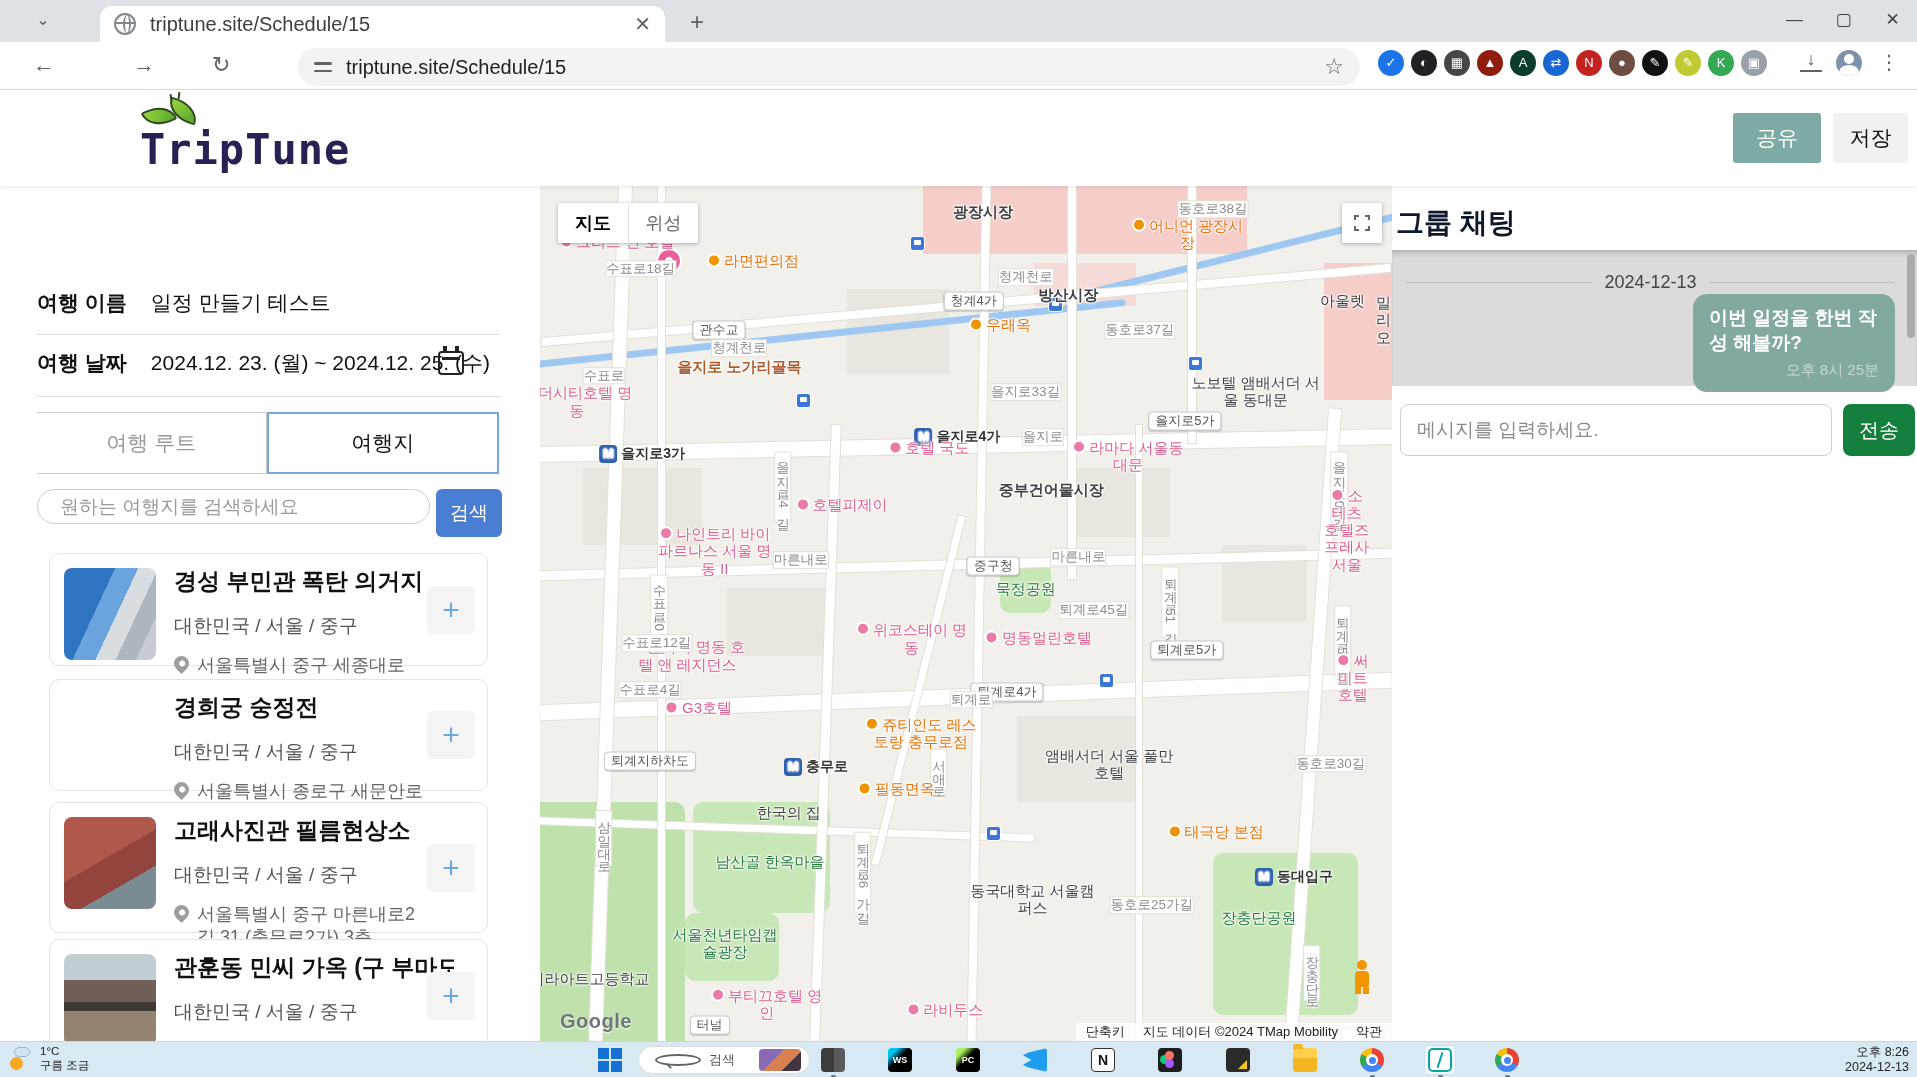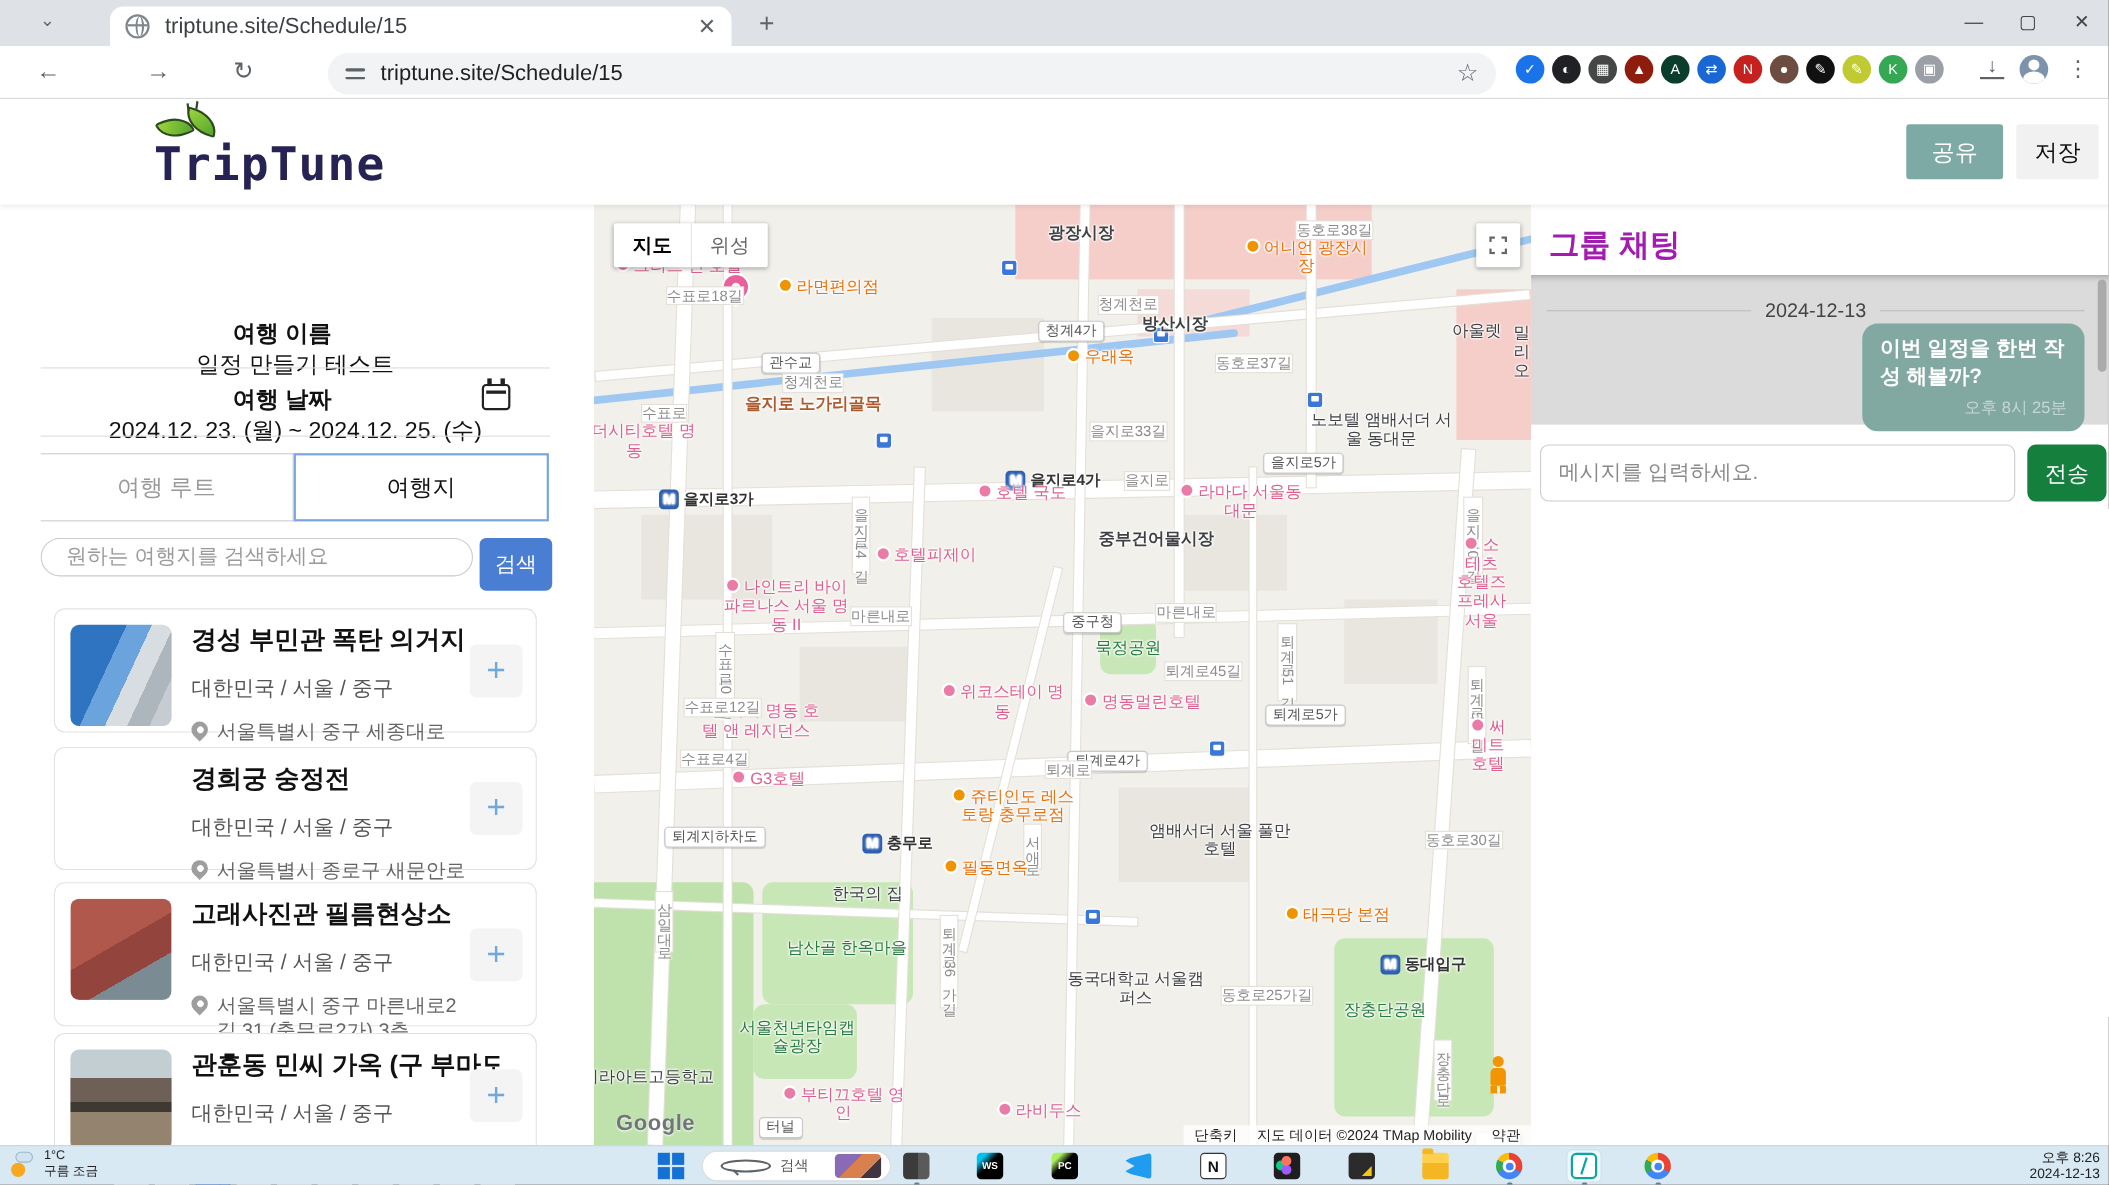--- a/index.html
+++ b/index.html
@@ -45,21 +45,21 @@
   .leaf.l2{left:24px;top:4px;transform:rotate(14deg);}
   .spark{position:absolute;left:26px;top:-2px;width:2px;height:7px;background:#2c4a1e;transform:rotate(-8deg);}
   .spark.s2{left:34px;top:-4px;transform:rotate(8deg);}
   .logo-text{font-family:"DejaVu Sans Mono","Liberation Mono",monospace;font-size:42px;font-weight:bold;color:#262254;letter-spacing:1px;line-height:40px;}
   .hbtn{position:absolute;top:23px;height:50px;border:none;font-size:21px;border-radius:3px;}
   .share{left:1733px;width:88px;background:#7daaa4;color:#fff;}
   .save{left:1833px;width:75px;background:#f1f1f1;color:#111;}
 
   
   .sidebar{position:absolute;left:0;top:96px;width:540px;height:855px;background:#fff;}
-  .trow{position:absolute;left:37px;width:463px;display:flex;align-items:center;font-size:21px;color:#111;flex-direction:column;}
+  .trow{position:absolute;left:37px;width:463px;display:flex;align-items:center;font-size:21px;color:#111;}
   .trow .lbl{font-weight:bold;margin-right:24px;white-space:nowrap;}
   .divider{position:absolute;left:37px;width:463px;height:1px;background:#ddd;}
   .calicon{position:absolute;right:36px;width:26px;height:24px;border:2.5px solid #222;border-radius:4px;}
   .calicon:before{content:"";position:absolute;left:3px;top:-7px;width:4px;height:7px;background:#222;box-shadow:12px 0 #222;}
   .calicon:after{content:"";position:absolute;left:2px;top:4px;right:2px;height:2.5px;background:#222;}
   .tabs{position:absolute;left:37px;top:226px;width:462px;height:62px;display:flex;}
   .ptab{flex:1;display:flex;align-items:center;justify-content:center;font-size:21px;}
   .ptab.active{border:2px solid #79a4e2;color:#111;background:#fff;}
   .ptab.inactive{border:1px solid #ccc;border-left:none;color:#999;}
   .searchrow{position:absolute;left:37px;top:303px;width:465px;height:48px;}
@@ -124,21 +124,21 @@
   .pegman .body{position:absolute;left:7px;top:11px;width:14px;height:16px;border-radius:4px 4px 2px 2px;background:#f29500;}
   .pegman .legs{position:absolute;left:7px;top:27px;width:14px;height:7px;background:linear-gradient(90deg,#f29500 0 40%,transparent 40% 60%,#f29500 60%);}
   .zoomctl{position:absolute;right:10px;top:844px;width:40px;height:81px;background:#fff;border-radius:2px;box-shadow:0 1px 4px rgba(0,0,0,.3);z-index:6;}
   .zoomctl div{height:40px;text-align:center;line-height:40px;font-size:26px;color:#666;}
   .zoomctl .zin{border-bottom:1px solid #e6e6e6;}
   .gwm{position:absolute;left:20px;bottom:8px;font-size:20px;font-weight:bold;color:#70757a;text-shadow:0 1px 2px #fff;z-index:6;letter-spacing:.5px;}
   .attrib{position:absolute;right:0;bottom:0;height:18px;background:rgba(255,255,255,.8);display:flex;gap:18px;align-items:center;padding:0 10px;font-size:13px;color:#222;z-index:6;}
 
   
   .chat{position:absolute;left:1392px;top:96px;width:525px;height:855px;background:#fff;}
-  .chat-title{position:absolute;left:16px;top:18px;font-size:28px;font-weight:bold;color:#a21caf;}
+  .chat-title{position:absolute;left:4px;top:18px;font-size:28px;font-weight:bold;color:#0f172a;}
   .chat-log{position:absolute;left:0;top:64px;width:525px;height:136px;background:#dbdbdb;box-shadow:inset 0 6px 6px -4px rgba(0,0,0,.25);}
   .daterow{position:absolute;left:14px;right:22px;top:22px;display:flex;align-items:center;color:#444;font-size:18px;}
   .daterow:before,.daterow:after{content:"";flex:1;height:1px;background:#bdbdbd;}
   .daterow span{margin:0 12px;}
   .bubble{position:absolute;right:22px;top:44px;width:202px;background:#82a8a2;border-radius:14px;padding:12px 16px;color:#fff;}
   .btext{font-size:19px;font-weight:bold;line-height:1.3;}
   .btime{font-size:15px;color:#c5d8d4;text-align:right;margin-top:6px;}
   .chat-sb{position:absolute;right:2px;top:4px;width:8px;height:84px;background:#ababab;border-radius:4px;}
   .chat-inputrow{position:absolute;left:8px;top:218px;width:517px;height:52px;}
   .chat-inputrow input{position:absolute;left:0;top:0;width:432px;height:52px;border:1px solid #ccc;border-radius:8px;font-size:19px;padding:0 16px;outline:none;color:#333;}

